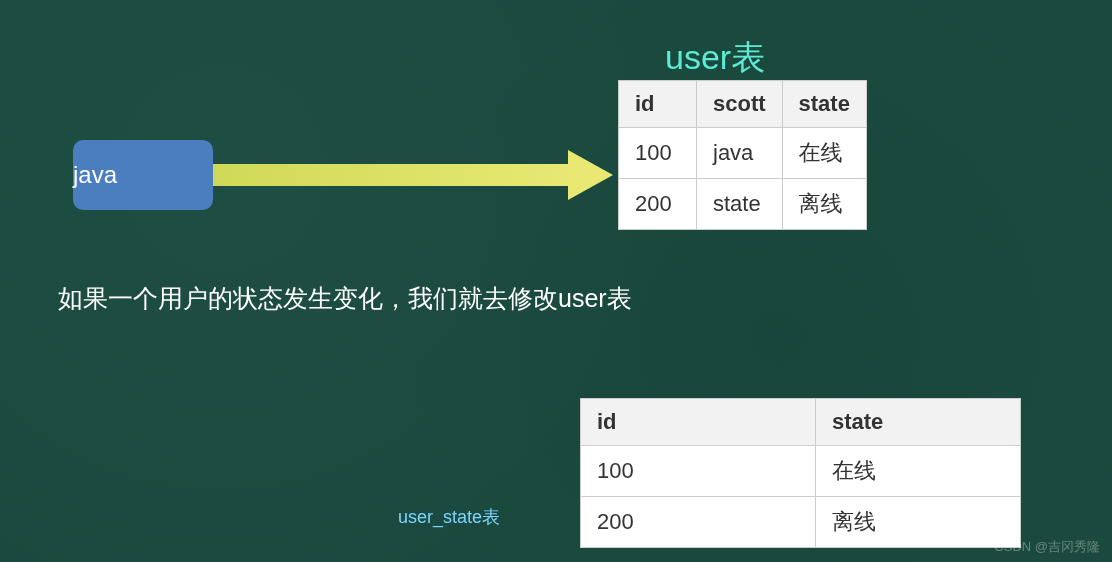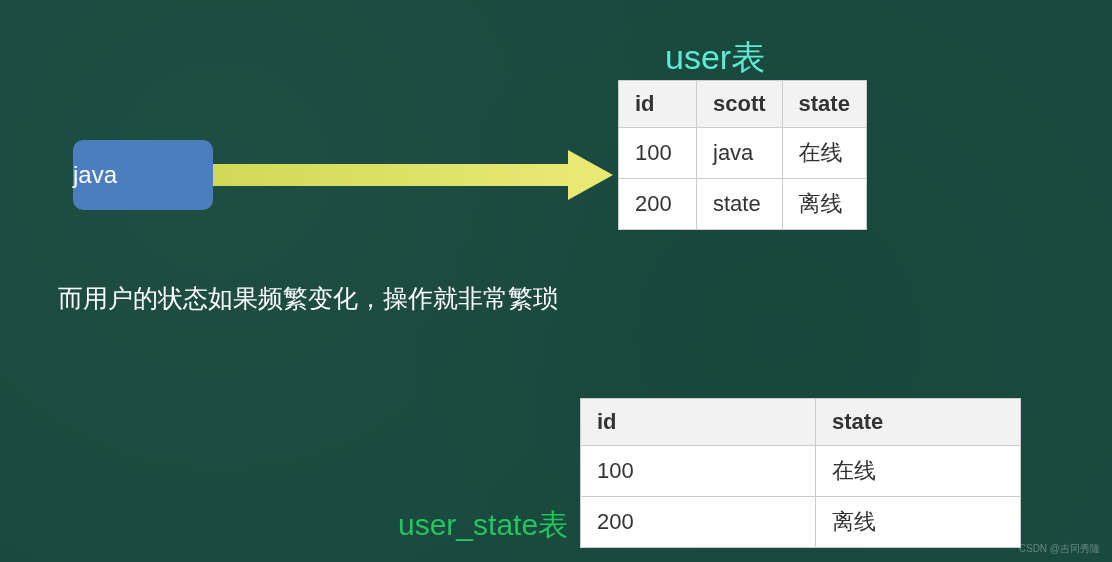--- a/index.html
+++ b/index.html
@@ -85,22 +85,22 @@
     left: 58px;
     top: 280px;
     color: #fff;
     font-size: 25px;
     line-height: 1.45;
   }
   .table2-title {
     position: absolute;
     left: 398px;
     top: 505px;
-    color: #22c55e;
-    font-size: 30px;
+    color: #7dd3fc;
+    font-size: 18px;
   }
   .table2 {
     position: absolute;
     left: 580px;
     top: 398px;
     border-collapse: collapse;
     background: #fff;
   }
   .table2 th, .table2 td {
     border: 1px solid #ccc;
@@ -114,21 +114,21 @@
     color: #333;
   }
   .table2 td { color: #333; }
   .table2 .col-id { width: 235px; }
   .table2 .col-state { width: 205px; }
   .watermark {
     position: absolute;
     right: 12px;
     bottom: 6px;
     color: rgba(255,255,255,0.32);
-    font-size: 10px;
+    font-size: 13px;
   }
 </style>
 </head>
 <body>
 
 <div class="java-box">
   <span>java</span>
 </div>
 
 <div class="arrow">
@@ -152,21 +152,21 @@
   </tr>
   <tr>
     <td>200</td>
     <td>state</td>
     <td>离线</td>
   </tr>
 </tbody>
   </table>
 
 <div class="desc">
-  <div>而用户的状态如果频繁变化，操作就非常繁琐</div>
+  <div>如果一个用户的状态发生变化，我们就去修改user表</div>
 </div>
 
 <div class="table2-title">user_state表</div>
 
 <table class="table2">
   <tbody>
       <tr>
     <th class="col-id">id</th>
     <th class="col-state">state</th>
   </tr>

